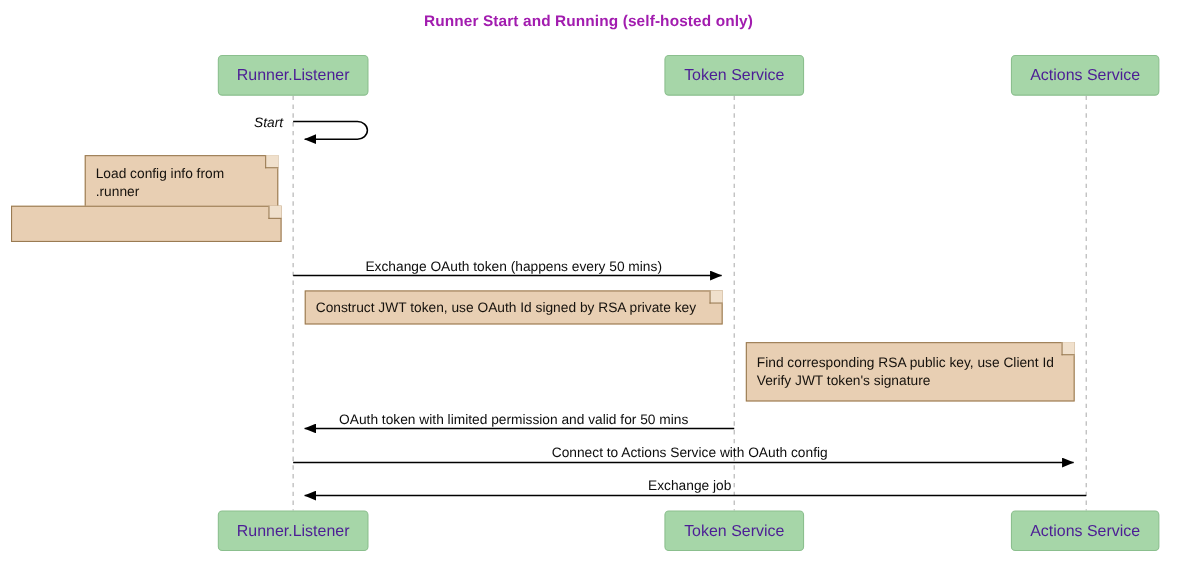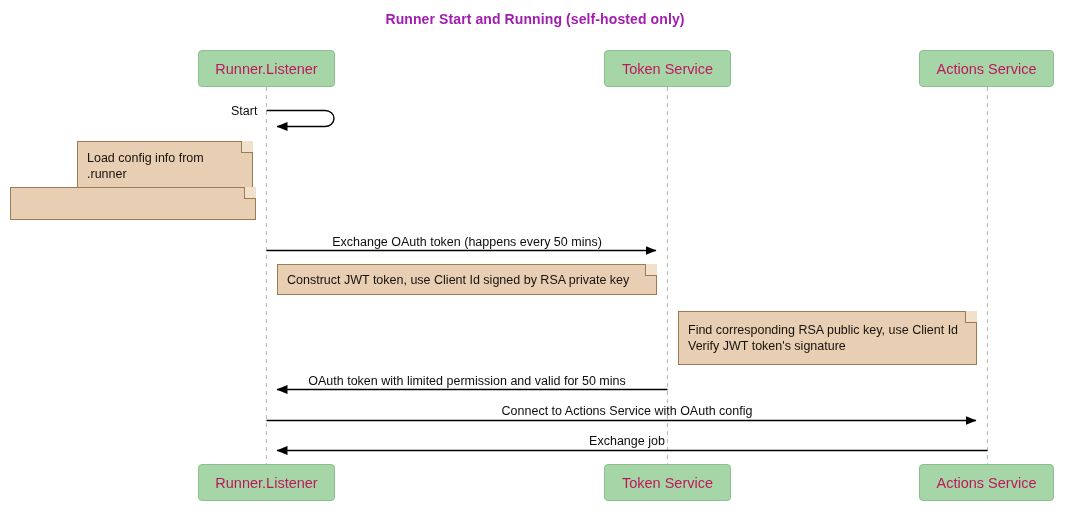--- a/index.html
+++ b/index.html
@@ -35,21 +35,21 @@
     position: absolute;
     box-sizing: border-box;
     height: 37px;
     border: 1px solid #8bbf8e;
     border-radius: 4px;
     background: #a6d6a8;
     display: flex;
     align-items: center;
     justify-content: center;
     font-size: 14.5px;
-    color: #be185d;
+    color: #4c1d95;
     white-space: nowrap;
   }
   .note {
     position: absolute;
     box-sizing: border-box;
     background: #e8cfb3;
     border: 1px solid #9a7b52;
     display: flex;
     align-items: center;
     padding: 0 9px;
@@ -70,20 +70,21 @@
   }
   .msg-label {
     position: absolute;
     font-size: 12.5px;
     color: #0d0d0d;
     white-space: nowrap;
     transform: translateX(-50%);
   }
   .msg-label.left-anchored {
     transform: none;
+    font-style: italic;
   }
 </style>
 </head>
 <body>
 
 <div id="diagram-title">Runner Start and Running (self-hosted only)</div>
 
 <svg class="svg-layer" width="1070" height="525">
   <defs>
     <marker id="arrowhead-right" markerWidth="11" markerHeight="9" refX="10.5" refY="4.5" orient="auto" markerUnits="userSpaceOnUse">
@@ -139,21 +140,21 @@
   <span class="fold"></span>
   <span>Load config info from .runner</span>
 </div>
 
 <div class="note" style="left:10px; top:187px; width:246px; height:33px;">
   <span class="fold"></span>
 </div>
 
 <div class="note" style="left:277px; top:264px; width:380px; height:31px;">
   <span class="fold"></span>
-  <span>Construct JWT token, use Client Id signed by RSA private key</span>
+  <span>Construct JWT token, use OAuth Id signed by RSA private key</span>
 </div>
 
 <div class="note" style="left:678px; top:311px; width:299px; height:54px;">
   <span class="fold"></span>
   <span>Find corresponding RSA public key, use Client Id
 Verify JWT token's signature</span>
 </div>
 
 <div class="msg-label" style="left:467px; top:235px;">Exchange OAuth token (happens every 50 mins)</div>
 

